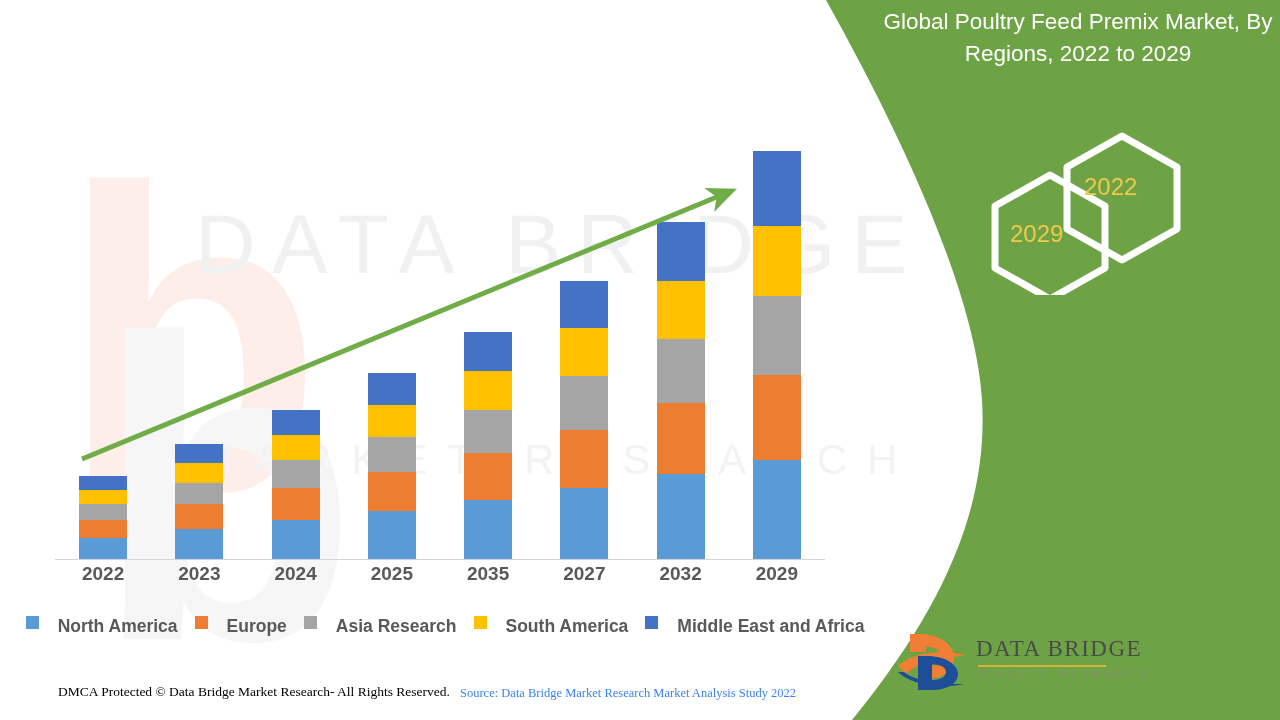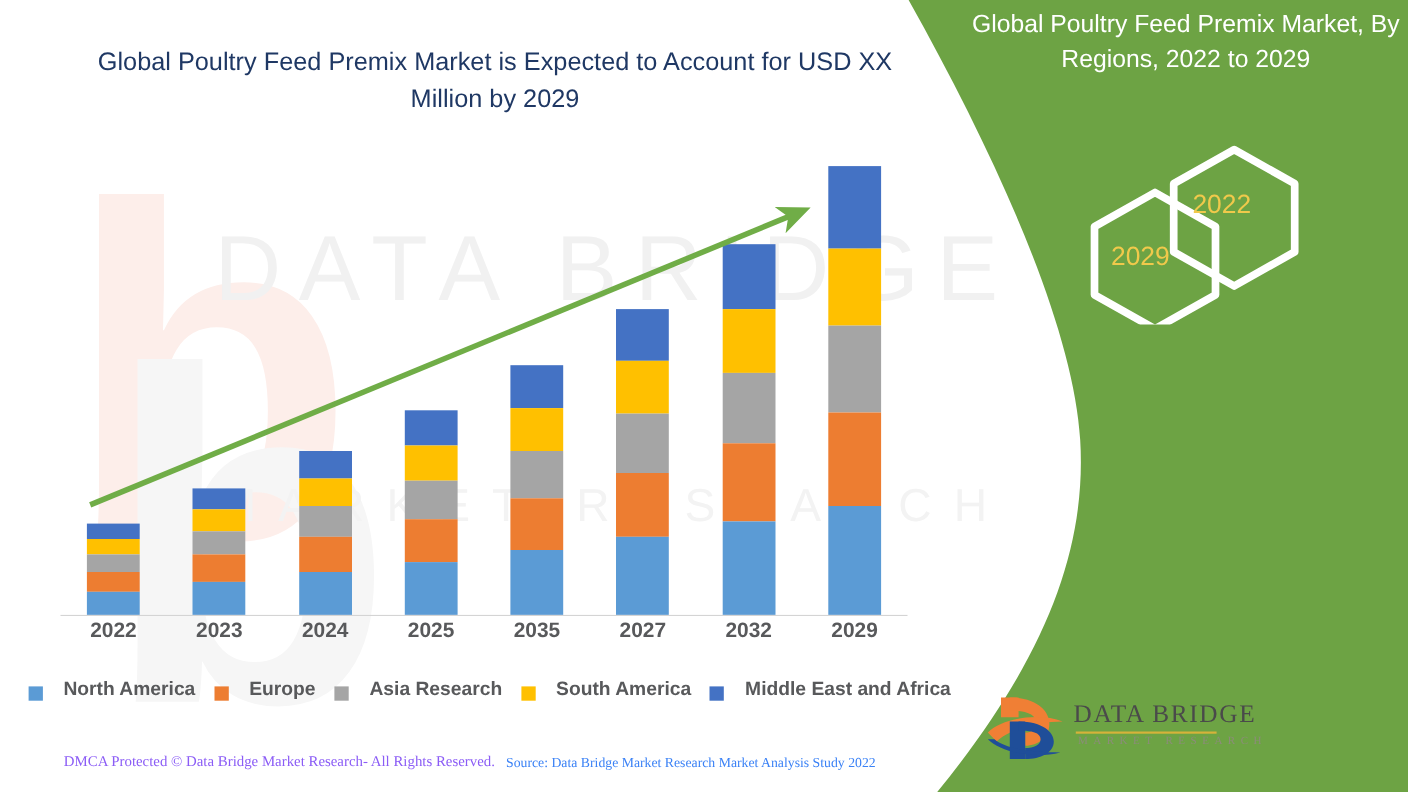--- a/index.html
+++ b/index.html
@@ -72,29 +72,29 @@
   .xlabel {
     flex: 1 1 0; text-align: center;
     font-size: 19px; font-weight: 700; color: #58595b;
   }
 
   
   .legend {
     position: absolute; left: 55px; top: 616px; width: 780px;
     display: flex; justify-content: center; align-items: center; gap: 17px;
   }
-  .legend-item { display: flex; align-items: flex-end; gap: 19px; }
+  .legend-item { display: flex; align-items: flex-start; gap: 19px; }
   .legend-swatch { width: 13px; height: 13px; flex: 0 0 13px; }
   .legend-label { font-size: 17.5px; font-weight: 700; color: #58595b; white-space: nowrap; }
 
   
   .footer-left {
     position: absolute; left: 58px; top: 684px;
     font-family: "Liberation Serif", serif;
-    font-size: 13.5px; color: #8b5cf6;
+    font-size: 13.5px; color: #000000;
   }
   .footer-right {
     position: absolute; left: 460px; top: 686px;
     font-family: "Liberation Serif", serif;
     font-size: 12.5px; color: #3b82f6;
   }
 
   
   .green-panel { position: absolute; right: 0; top: 0; width: 470px; height: 720px; }
   .green-svg { position: absolute; inset: 0; width: 470px; height: 720px; }
@@ -142,21 +142,20 @@
 
 <div id="root">
 
   <div class="wm-layer">
     <div class="wm-b">b</div>
     <div class="wm-b2">b</div>
     <div class="wm-text">DATA BRIDGE</div>
     <div class="wm-text2">MARKET RESEARCH</div>
   </div>
 
-  <div class="chart-title">Global Poultry Feed Premix Market is Expected to Account for USD XX Million by 2029</div>
 
   <div class="plot">
     <div class="bars" id="bars-container">
         <div class="bar-slot">
           <div class="bar">
             <div class="seg" style="background: rgb(68, 114, 196); height: 14.1913px;"></div>
             <div class="seg" style="background: rgb(255, 192, 0); height: 14.1913px;"></div>
             <div class="seg" style="background: rgb(165, 165, 165); height: 15.9652px;"></div>
             <div class="seg" style="background: rgb(237, 125, 49); height: 17.7391px;"></div>
             <div class="seg" style="background: rgb(91, 155, 213); height: 21.287px;"></div>

